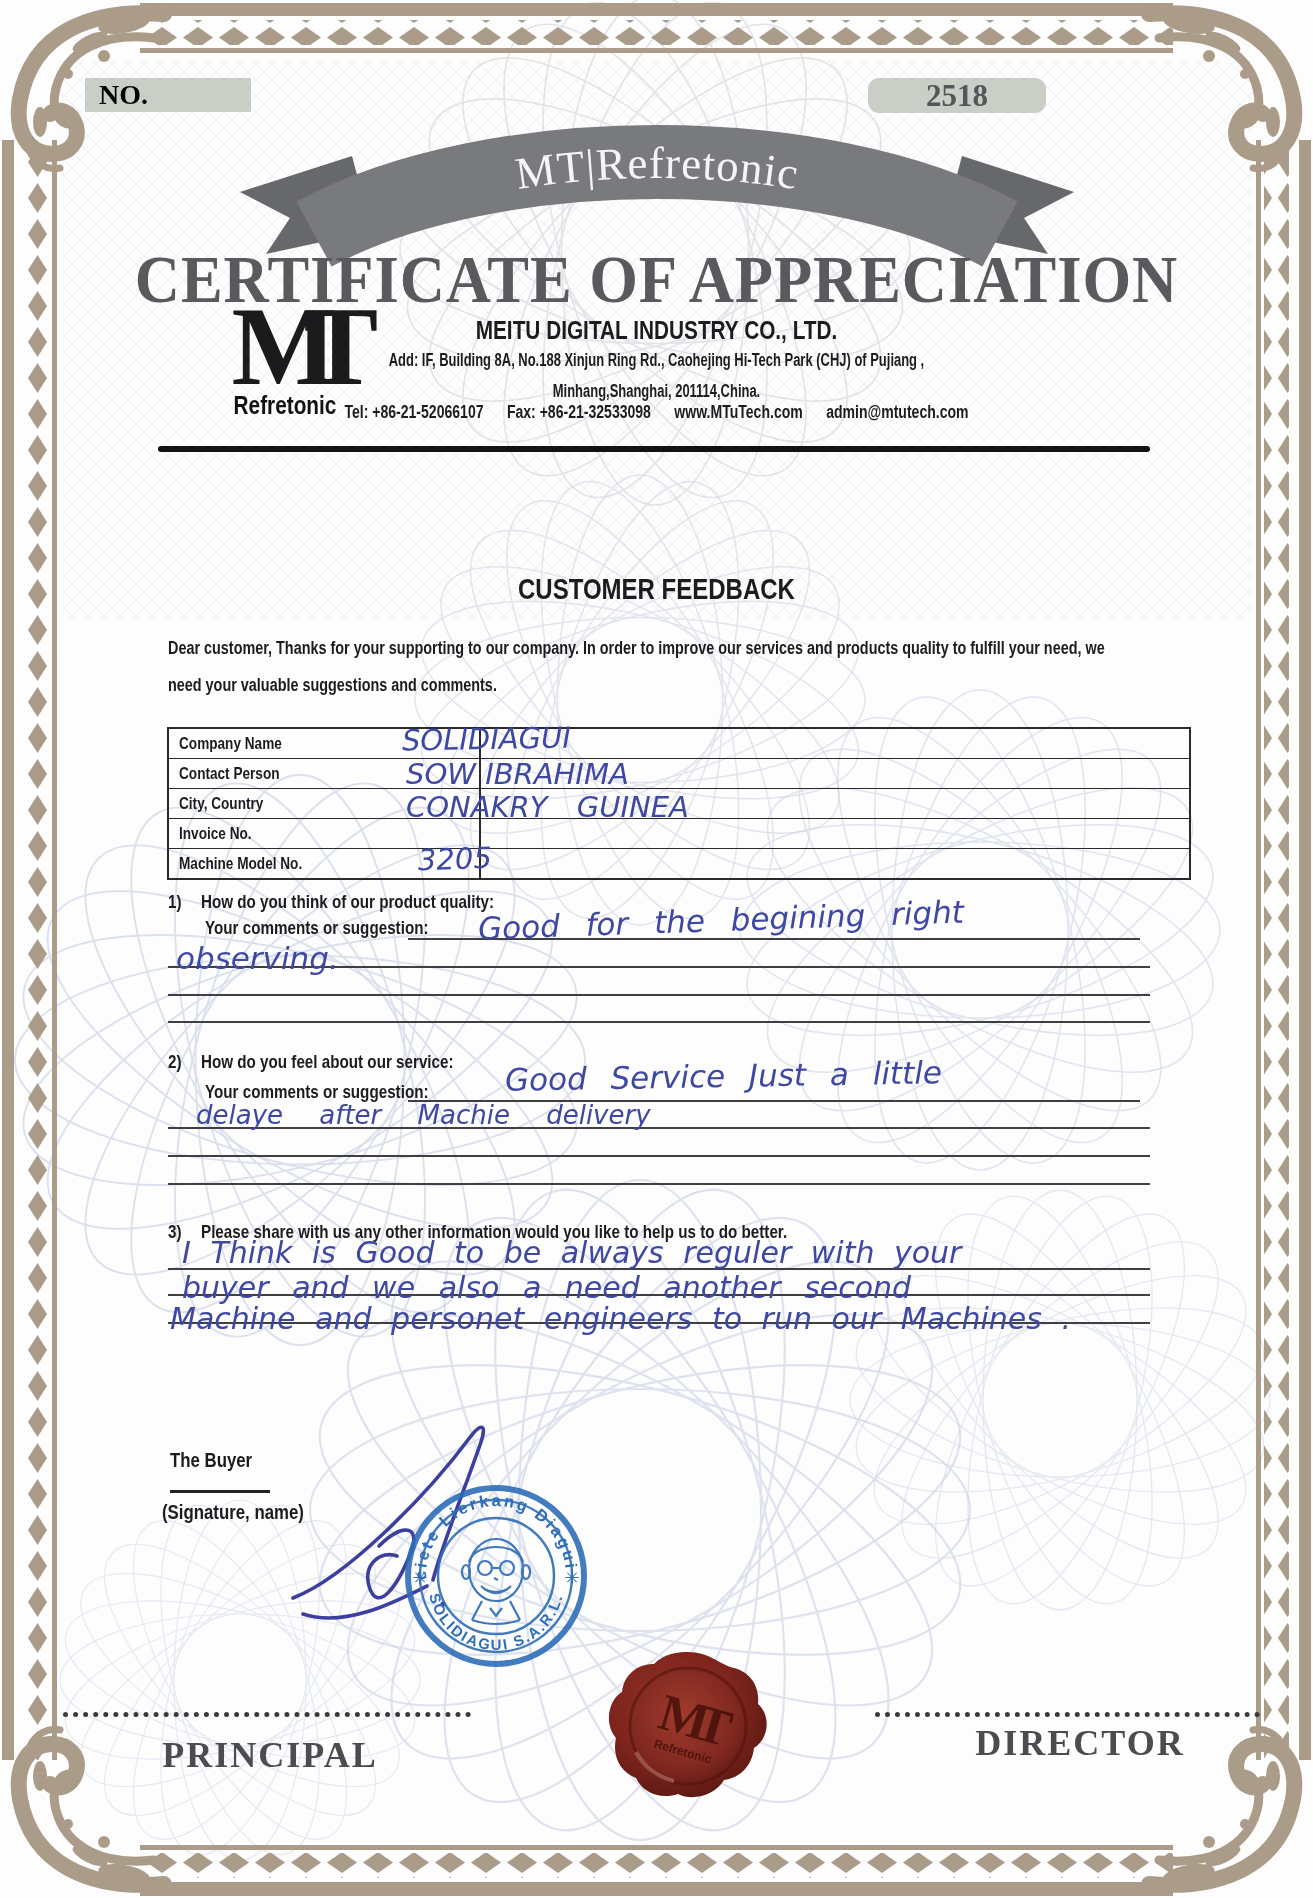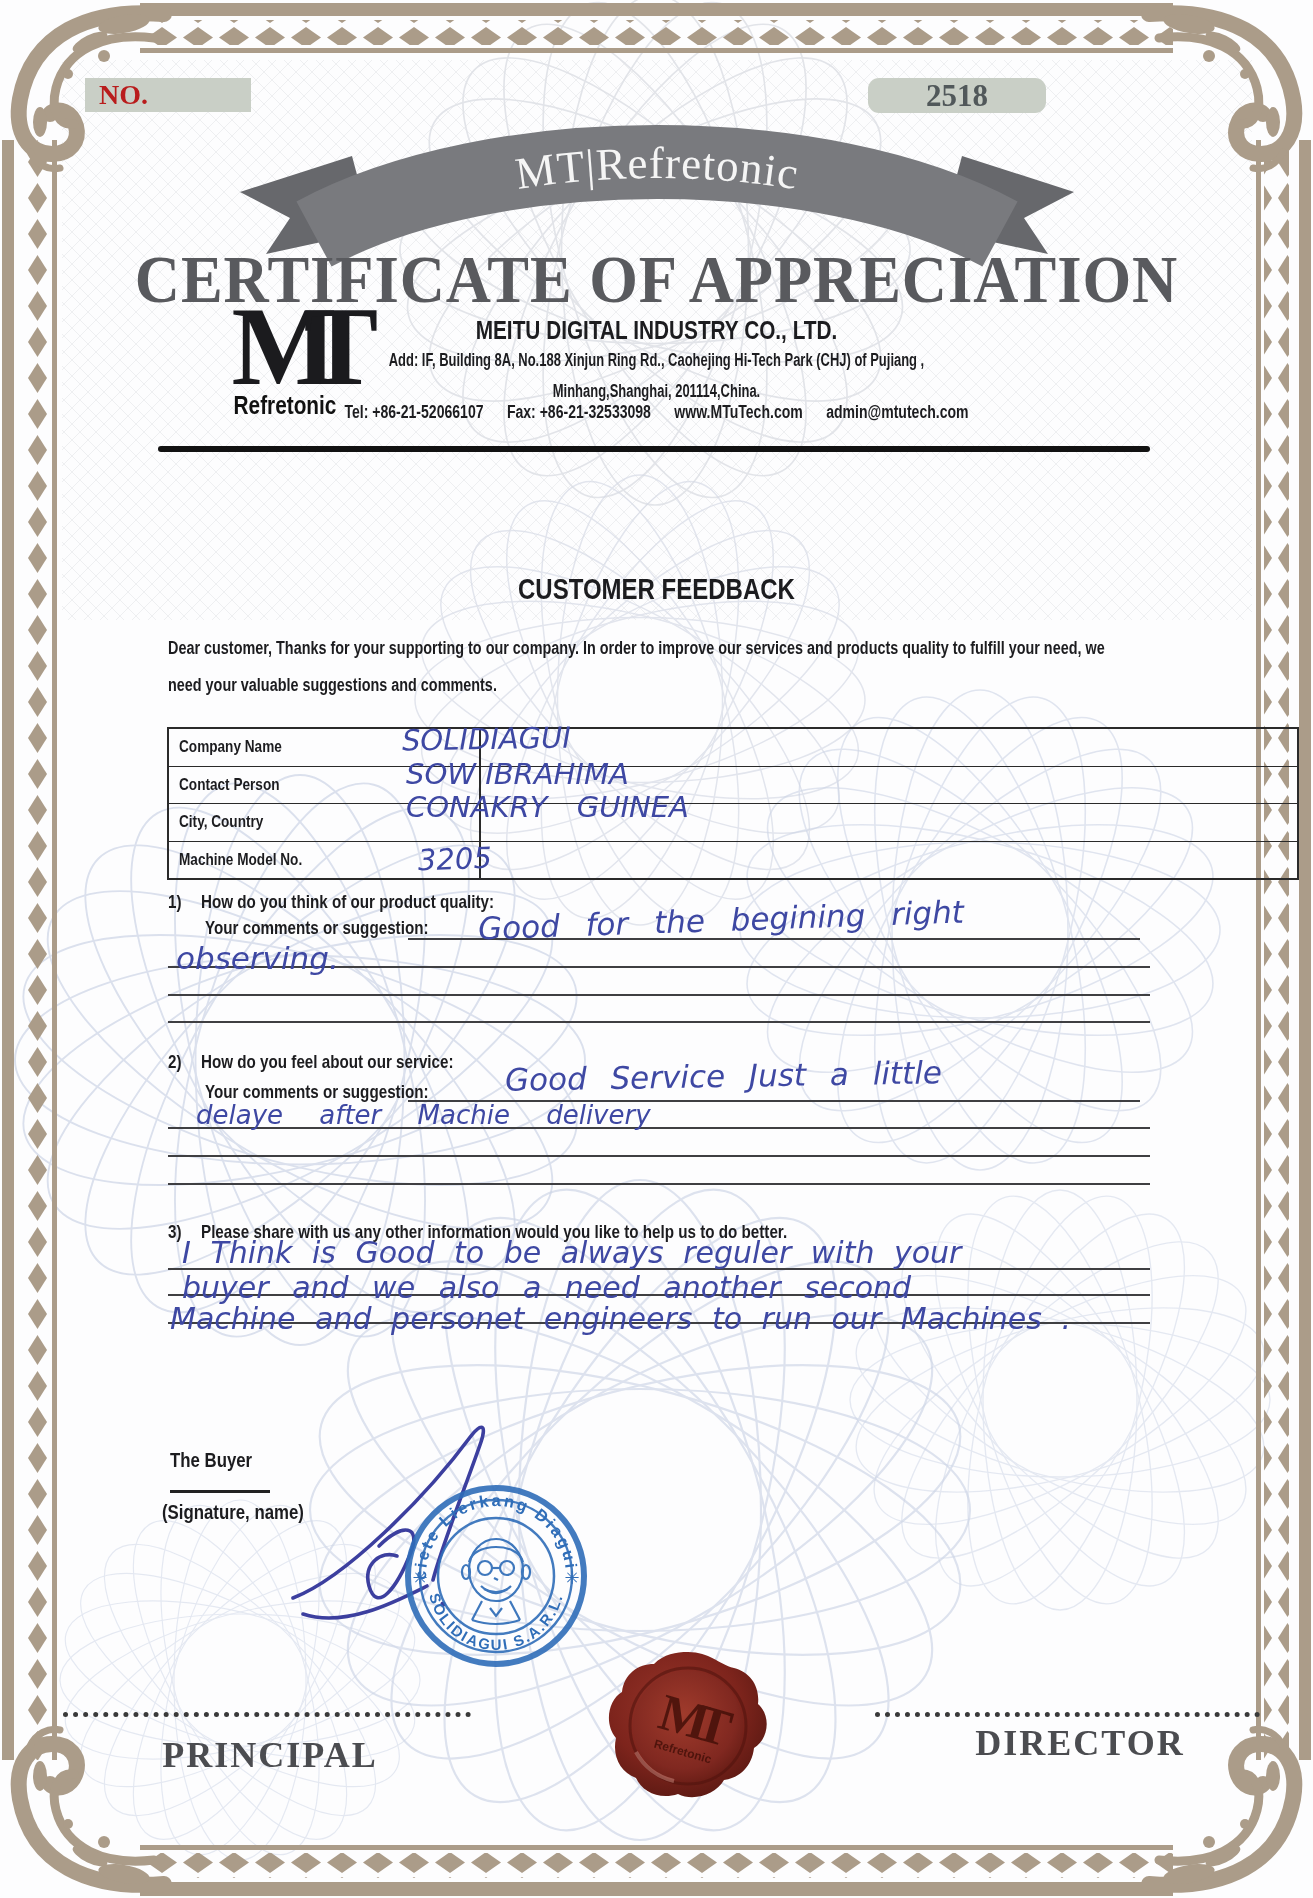--- a/index.html
+++ b/index.html
@@ -98,21 +98,21 @@
     <rect x="1264" y="140" width="25" height="1620" fill="url(#diaV)"></rect>
     <rect x="1256" y="140" width="5" height="1620" fill="#ab9c89"></rect>
 
     <use href="#corner" transform="translate(4,4)"></use>
     <use href="#corner" transform="translate(1309,4) scale(-1,1)"></use>
     <use href="#corner" transform="translate(4,1894) scale(1,-1)"></use>
     <use href="#corner" transform="translate(1309,1894) scale(-1,-1)"></use>
   </svg>
 
   <div class="abs box" style="left:85px;top:78px;width:166px;height:34px;">
-    <span class="serif" style="font-size:28px;font-weight:700;color:#b91c1c;padding-left:14px;">NO.</span>
+    <span class="serif" style="font-size:28px;font-weight:700;color:#000000;padding-left:14px;">NO.</span>
   </div>
   <div class="abs box" style="left:868px;top:78px;width:178px;height:35px;justify-content:center;border-radius:11px;">
     <span class="serif" style="font-size:31px;font-weight:700;color:#51585a;">2518</span>
   </div>
 
   <svg class="abs" style="left:232px;top:116px;" width="850" height="165" viewBox="0 0 850 165">
     <path d="M120,40 L8,76 L58,102 L34,138 L140,115 Z" fill="#67686c"></path>
     <g transform="translate(850,0) scale(-1,1)">
       <path d="M120,40 L8,76 L58,102 L34,138 L140,115 Z" fill="#67686c"></path>
     </g>
@@ -141,36 +141,42 @@
     <span class="cond" style="transform:none;font-size:18px;">admin@mtutech.com</span>
   </div>
 
   <div class="abs" style="left:158px;top:446px;width:992px;height:6px;background:#121212;border-radius:3px;"></div>
 
   <div class="abs condc" style="left:0;top:572px;width:1313px;font-size:30px;letter-spacing:0px;">CUSTOMER FEEDBACK</div>
 
   <div class="abs cond" style="left:168px;top:638px;font-size:18px;font-weight:700;">Dear customer, Thanks for your supporting to our company. In order to improve our services and products quality to fulfill your need, we</div>
   <div class="abs cond" style="left:168px;top:675px;font-size:18px;font-weight:700;">need your valuable suggestions and comments.</div>
 
-  <div class="abs" style="left:167px;top:727px;width:1132px;height:153px;border:2px solid #2a2a2a;display:flex;flex-direction:column;box-sizing:border-box;">
+  <div class="abs" style="left:167px;top:727px;width:1024px;height:153px;border:2px solid #2a2a2a;display:flex;flex-direction:column;box-sizing:border-box;">
     <div class="t-row">
       <div class="t-label">
           <span class="cond" style="font-size:17px;">Company Name</span>
         </div>
       <div class="t-val"></div>
     </div>
     <div class="t-row">
       <div class="t-label">
           <span class="cond" style="font-size:17px;">Contact Person</span>
         </div>
       <div class="t-val"></div>
     </div>
     <div class="t-row">
       <div class="t-label">
           <span class="cond" style="font-size:17px;">City, Country</span>
+        </div>
+      <div class="t-val"></div>
+    </div>
+    <div class="t-row">
+      <div class="t-label">
+          <span class="cond" style="font-size:17px;">Invoice No.</span>
         </div>
       <div class="t-val"></div>
     </div>
     <div class="t-row">
       <div class="t-label">
           <span class="cond" style="font-size:17px;">Machine Model No.</span>
         </div>
       <div class="t-val"></div>
     </div>
   </div>

